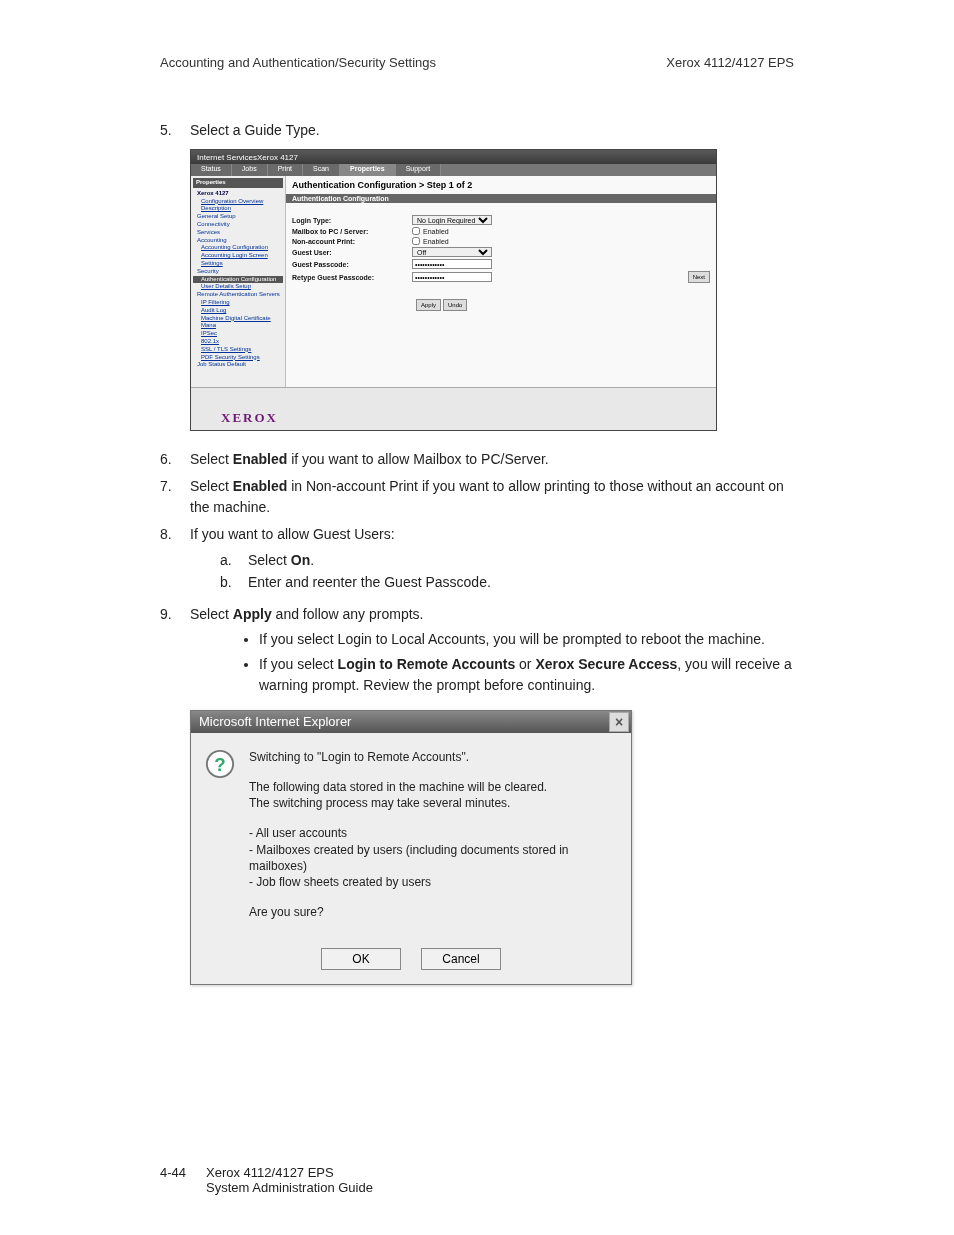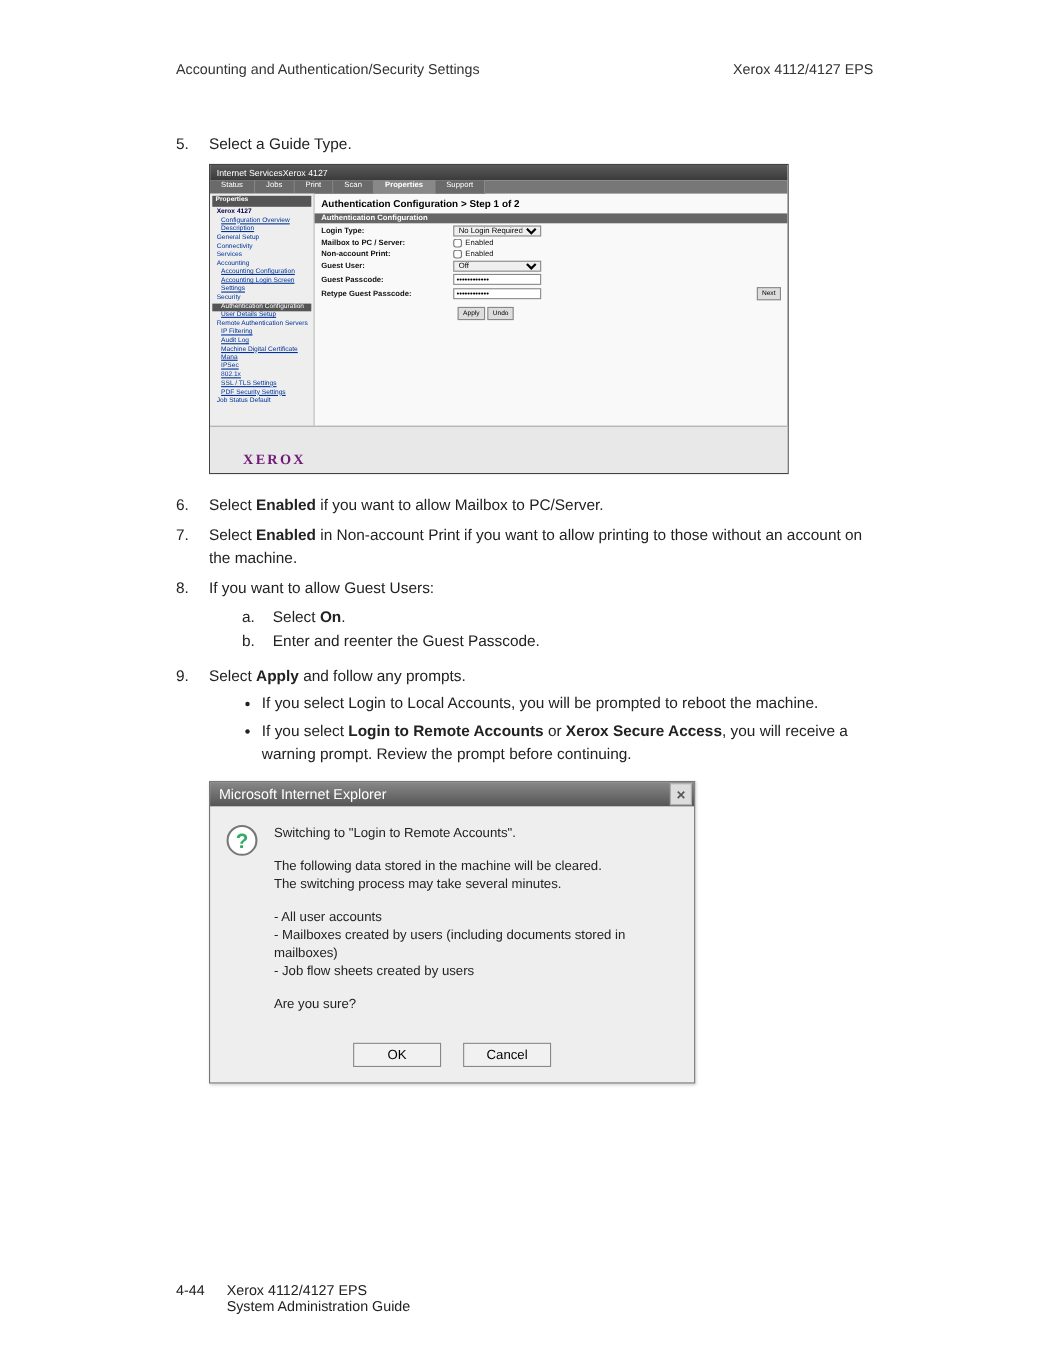--- a/index.html
+++ b/index.html
@@ -57,20 +57,21 @@
     flex: 0 0 28px;
   }
   ul.bullets {
     list-style: disc;
     margin: 4px 0 4px 48px;
     padding: 0;
   }
   ul.bullets li {
     margin-bottom: 4px;
     line-height: 1.5;
+    margin-left: 21px;
   }
   b { font-weight: bold; }
 
   
   .shot1 {
     width: 525px;
     height: 280px;
     margin: 8px 0 18px 30px;
     border: 1px solid #444;
     background: #f9f9f9;
@@ -141,21 +142,21 @@
     color: #000;
   }
   .shot1 .sect {
     background: #666;
     color: #fff;
     padding: 1px 6px;
     font-size: 7px;
     font-weight: bold;
   }
   .shot1 .fields {
-    padding: 2px 6px;
+    padding: 12px 6px;
     display: grid;
     grid-template-columns: 120px 1fr 40px;
     row-gap: 2px;
     align-items: center;
     font-size: 7px;
   }
   .shot1 .fields label { font-weight: bold; }
   .shot1 .fields .control input[type="text"],
   .shot1 .fields .control input[type="password"],
   .shot1 .fields .control select {

